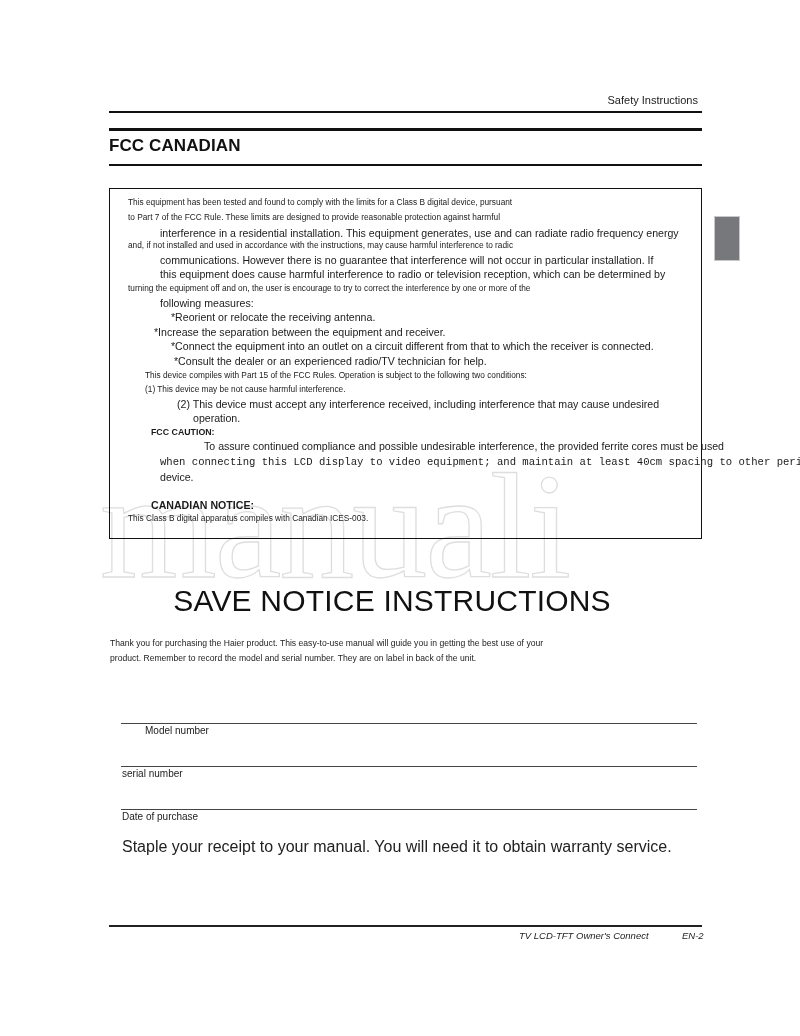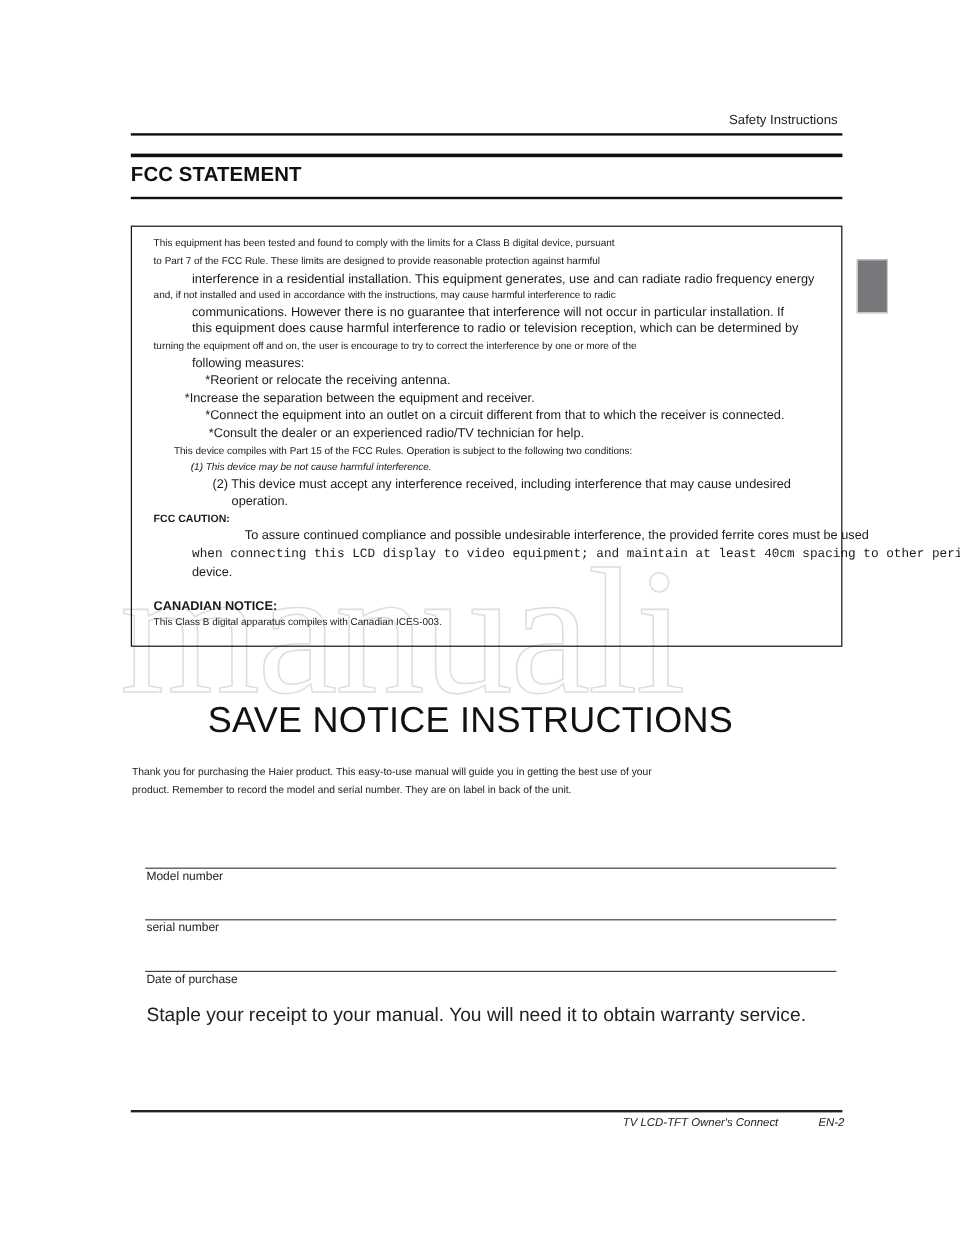--- a/index.html
+++ b/index.html
@@ -7,21 +7,21 @@
            font-family: "Liberation Sans", sans-serif; color: #1a1a1a; }
     .abs { position: absolute; }
     .hline { position: absolute; background: #111; }
     .header-label { right: 102px; top: 94px; font-size: 11px; color: #222; }
     .section-title { left: 109px; top: 136px; font-size: 17px; font-weight: bold; color: #111; letter-spacing: 0.1px; }
     .side-tab { left: 714px; top: 216px; width: 26px; height: 45px; background: #77787b; border: 1px solid #c8c8c8; box-sizing: border-box; }
     .fcc-box { left: 109px; top: 188px; width: 593px; height: 351px; border: 1.5px solid #111; box-sizing: border-box; }
     .line { position: absolute; white-space: nowrap; color: #1a1a1a; text-align: right; }
     .sm { font-size: 8.3px; }
     .md { font-size: 10.6px; padding-left: 32px; }
-    .bold { font-weight: bold; }
+    .bold { font-weight: bold; margin-left: 23px; }
     .watermark { position: absolute; left: 96px; top: 420px; z-index: 0; pointer-events: none; }
     .content { position: relative; z-index: 1; }
     .save-title { left: 0; width: 784px; text-align: center; top: 584px; font-size: 30px; color: #111; letter-spacing: 0.2px; }
     .intro { left: 110px; font-size: 8.6px; color: #222; }
     .field-line { position: absolute; left: 121px; width: 576px; height: 1px; background: #444; }
     .field-label { position: absolute; left: 122px; font-size: 10px; color: #222; }
     .staple { left: 122px; top: 838px; font-size: 16px; color: #222; }
     .footer-line { left: 109px; top: 925px; width: 593px; height: 2px; background: #222; }
     .footer-title { left: 519px; top: 930px; font-size: 9.5px; font-style: italic; color: #222; }
     .footer-page { left: 682px; top: 930px; font-size: 9.5px; font-style: italic; color: #222; }
@@ -31,21 +31,21 @@
 
 <svg class="watermark" width="610" height="170" viewBox="0 0 610 170">
   <text x="4" y="157" font-family="'Liberation Serif', serif" font-size="150" fill="none" stroke="#dedede" stroke-width="1.3" letter-spacing="-2">manuali</text>
 </svg>
 
 <div class="content">
 
   <div class="abs header-label">Safety Instructions</div>
   <div class="hline" style="left:109px; top:111px; width:593px; height:1.5px;"></div>
   <div class="hline" style="left:109px; top:128px; width:593px; height:3px;"></div>
-  <div class="abs section-title">FCC STATEMENT</div>
+  <div class="abs section-title">FCC CANADIAN</div>
   <div class="hline" style="left:109px; top:164px; width:593px; height:1.5px;"></div>
 
   <div class="abs side-tab"></div>
 
   <div class="abs fcc-box"></div>
 
   <div class="line sm" style="left:128px; top:197px;">This equipment has been tested and found to comply with the limits for a Class B digital device, pursuant</div>
   <div class="line sm" style="left:128px; top:212px;">to Part 7 of the FCC Rule. These limits are designed to provide reasonable protection against harmful</div>
   <div class="line md" style="left:128px; top:227px;">interference in a residential installation. This equipment generates, use and can radiate radio frequency energy</div>
   <div class="line sm" style="left:128px; top:240px;">and, if not installed and used in accordance with the instructions, may cause harmful interference to radic</div>
@@ -53,39 +53,39 @@
   <div class="line md" style="left:128px; top:268px;">this equipment does cause harmful interference to radio or television reception, which can be determined by</div>
   <div class="line sm" style="left:128px; top:283px;">turning the equipment off and on, the user is encourage to try to correct the interference by one or more of the</div>
   <div class="line md" style="left:128px; top:297px;">following measures:</div>
 
   <div class="line md" style="left:139px; top:311px;">*Reorient or relocate the receiving antenna.</div>
   <div class="line md" style="left:122px; top:326px;">*Increase the separation between the equipment and receiver.</div>
   <div class="line md" style="left:139px; top:340px;">*Connect the equipment into an outlet on a circuit different from that to which the receiver is connected.</div>
   <div class="line md" style="left:142px; top:355px;">*Consult the dealer or an experienced radio/TV technician for help.</div>
 
   <div class="line sm" style="left:145px; top:370px;">This device compiles with Part 15 of the FCC Rules. Operation is subject to the following two conditions:</div>
-  <div class="line sm" style="left:159px; top:384px;font-style:italic;">(1) This device may be not cause harmful interference.</div>
+  <div class="line sm" style="left:145px; top:384px;">(1) This device may be not cause harmful interference.</div>
   <div class="line md" style="left:145px; top:398px;">(2) This device must accept any interference received, including interference that may cause undesired</div>
   <div class="line md" style="left:161px; top:412px;">operation.</div>
 
   <div class="line sm bold" style="left:128px; top:427px; font-size:8.8px;">FCC CAUTION:</div>
   <div class="line md" style="left:128px; top:440px;margin-left:44px;">To assure continued compliance and possible undesirable interference, the provided ferrite cores must be used</div>
   <div class="line md" style="left:128px; top:456px;font-family:Liberation Mono, monospace;">when connecting this LCD display to video equipment; and maintain at least 40cm spacing to other peripheral</div>
   <div class="line md" style="left:128px; top:471px;">device.</div>
 
   <div class="line bold" style="left:128px; top:499px; font-size:10.6px;">CANADIAN NOTICE:</div>
   <div class="line sm" style="left:128px; top:513px;">This Class B digital apparatus compiles with Canadian ICES-003.</div>
 
   <div class="abs save-title">SAVE NOTICE INSTRUCTIONS</div>
 
   <div class="abs intro" style="top:638px;">Thank you for purchasing the Haier product. This easy-to-use manual will guide you in getting the best use of your</div>
   <div class="abs intro" style="top:653px;">product. Remember to record the model and serial number. They are on label in back of the unit.</div>
 
   <div class="field-line" style="top:723px;"></div>
-  <div class="field-label" style="top:725px;">Model number</div>
+  <div class="field-label" style="top:725px;margin-left:23px;">Model number</div>
 
   <div class="field-line" style="top:766px;"></div>
   <div class="field-label" style="top:768px;">serial number</div>
 
   <div class="field-line" style="top:809px;"></div>
   <div class="field-label" style="top:811px;">Date of purchase</div>
 
   <div class="abs staple">Staple your receipt to your manual. You will need it to obtain warranty service.</div>
 
   <div class="abs footer-line"></div>

